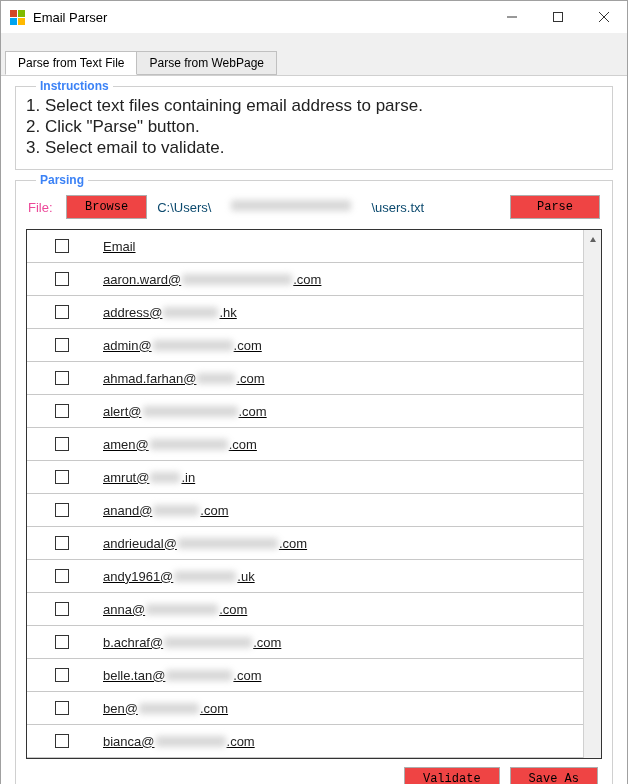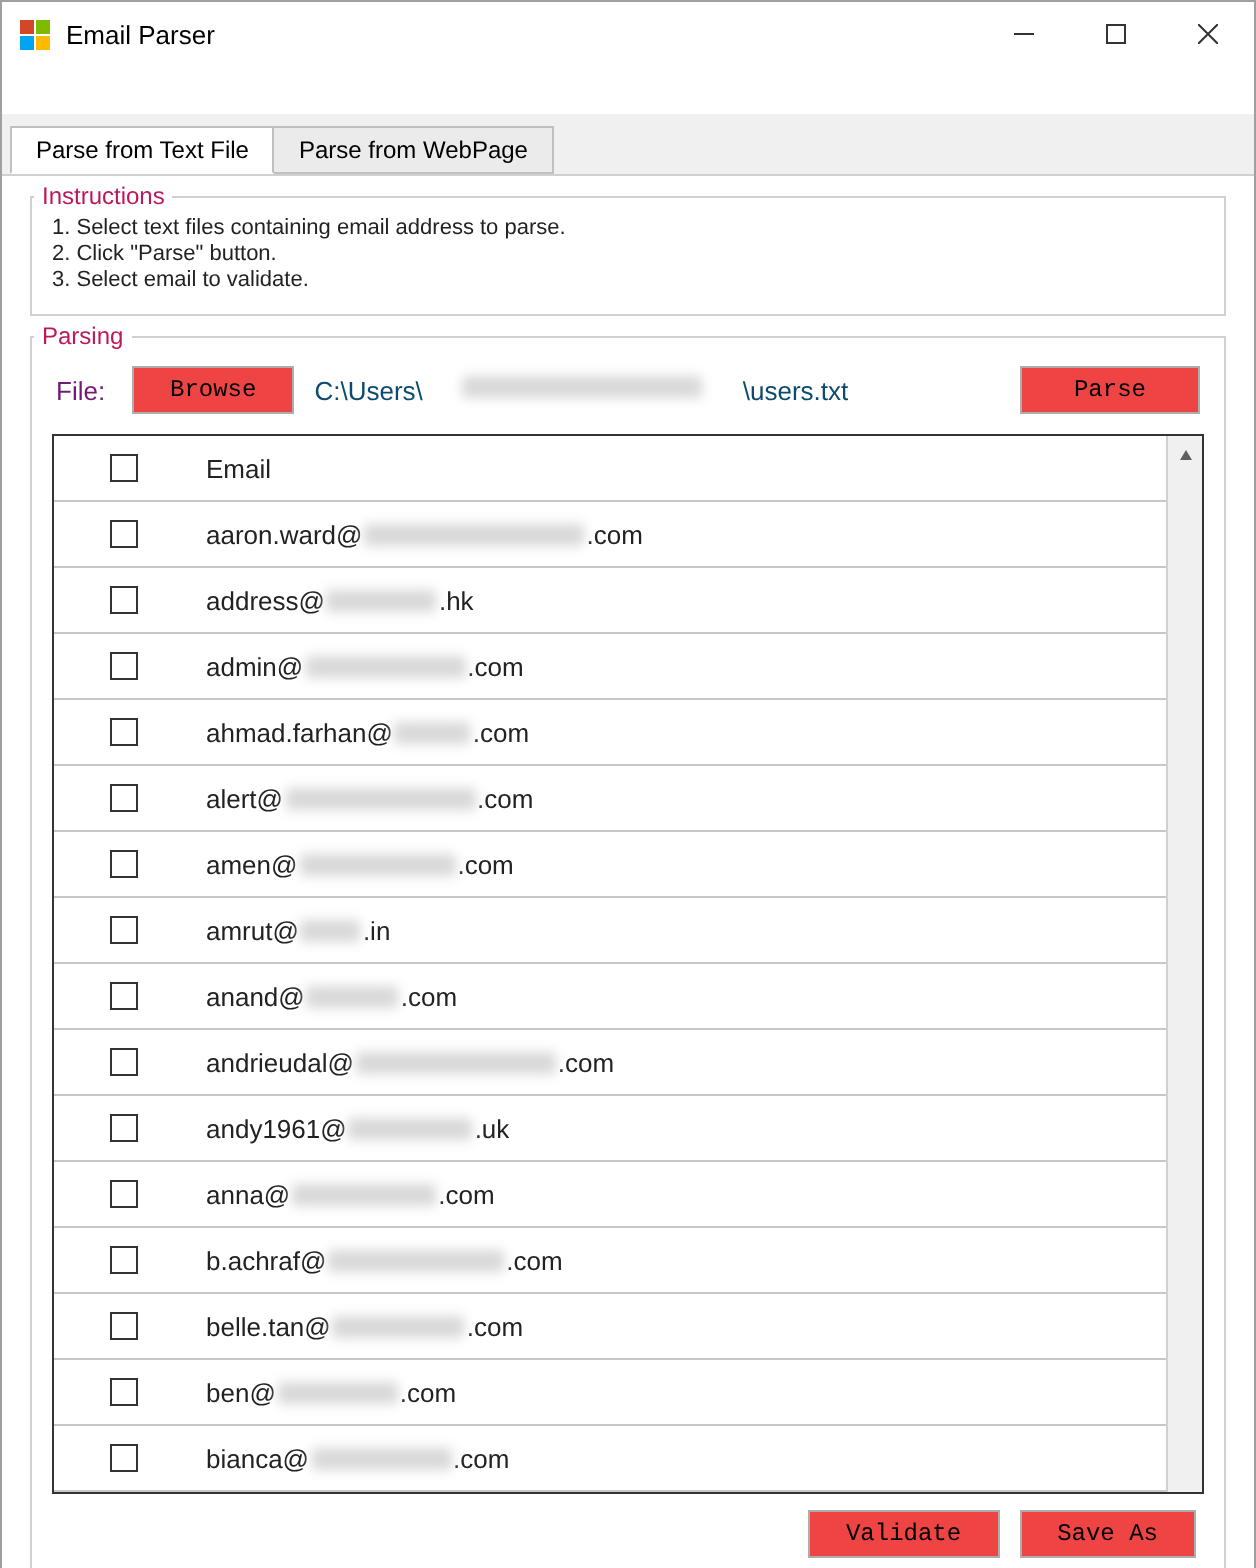--- a/index.html
+++ b/index.html
@@ -36,24 +36,23 @@
     .titlebar-icon .sq { width:7px; height:7px; margin:0.5px; }
     .titlebar-icon .r { background:#d24726; }
     .titlebar-icon .g { background:#7fba00; }
     .titlebar-icon .b { background:#00a4ef; }
     .titlebar-icon .y { background:#ffb900; }
     .titlebar-title { flex:1; color:#000; font-size:13px; font-weight:400; }
     .win-ctrl { width:46px; height:32px; display:flex; align-items:center; justify-content:center; }
     .win-ctrl svg { width:10px; height:10px; }
     .tabs {
       display:flex;
-      padding: 6px 4px 0 4px;
+      padding: 18px 4px 0 4px;
       background:#f0f0f0;
       border-bottom:1px solid #d0d0d0;
-      margin-top:24px;
     }
     .tab {
       padding: 4px 12px;
       border:1px solid #c0c0c0;
       background:#ebebeb;
       margin-right:-1px;
       font-size:12px;
       position:relative;
       cursor:default;
     }
@@ -71,35 +70,36 @@
     }
     .fieldset {
       border:1px solid #d0d0d0;
       padding:8px 10px 10px 10px;
       margin-bottom:10px;
       position:relative;
     }
     .fieldset .legend {
       position:absolute;
       top:-8px;
-      left:1px;
+      left:20px;
       background:#fff;
       padding:0 4px;
       font-size:12px;
-      color:#be185d;
-    }
-    .instr-line { font-size:11px; margin:1px 0; color:#222; }
+      color:#3b82f6;
+      font-weight:bold;
+    }
+    .instr-line { font-size:17px; margin:1px 0; color:#222; }
     .parsing-fieldset { flex:1; display:flex; flex-direction:column; }
     .file-row {
       display:flex;
       align-items:center;
       gap:10px;
       padding:6px 2px 10px 2px;
     }
-    .file-label { font-size:13px; color:#701a75; min-width:28px; }
+    .file-label { font-size:13px; color:#ec4899; min-width:28px; }
     .btn {
       border:1px solid #adadad;
       background:#ef4444;
       padding:4px 18px;
       font-size:12px;
       cursor:default;
       min-height:24px;
       display:inline-flex;
       align-items:center;
       justify-content:center;
@@ -118,20 +118,21 @@
       background: #d8d8d8;
       filter: blur(3px);
       height:11px;
       border-radius:2px;
     }
     .table-wrap {
       border:1px solid #333;
       flex:1;
       display:flex;
       overflow:hidden;
+      text-decoration:underline;
     }
     .table-scroll {
       flex:1;
       overflow:hidden;
     }
     .thead-row, .tbody-row {
       display:flex;
       align-items:center;
       height:33px;
       border-bottom:1px solid #c8c8c8;

